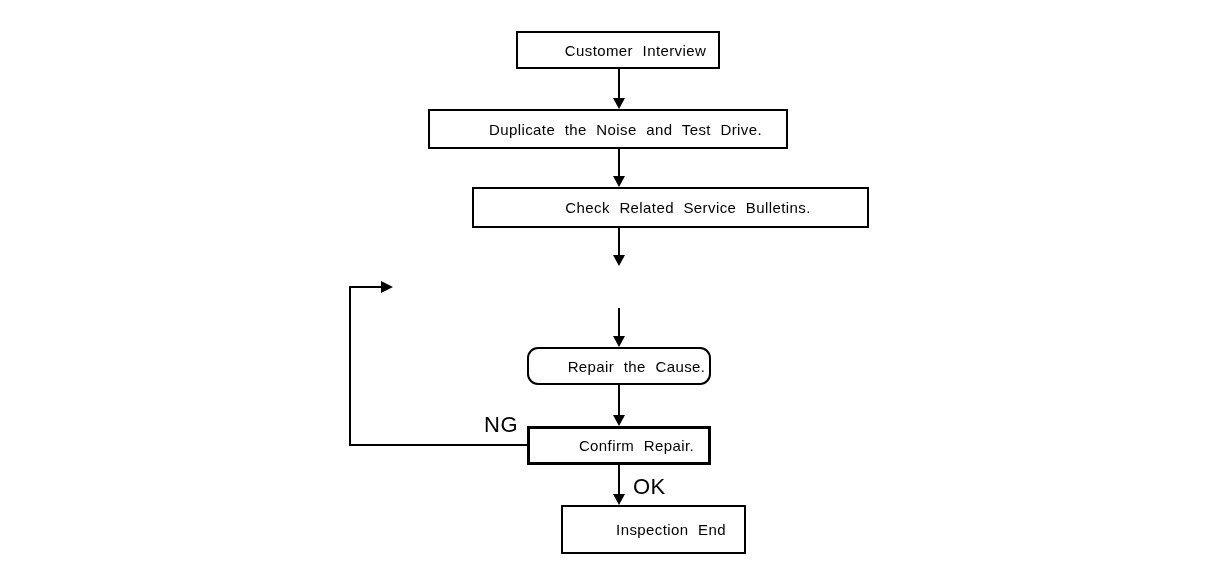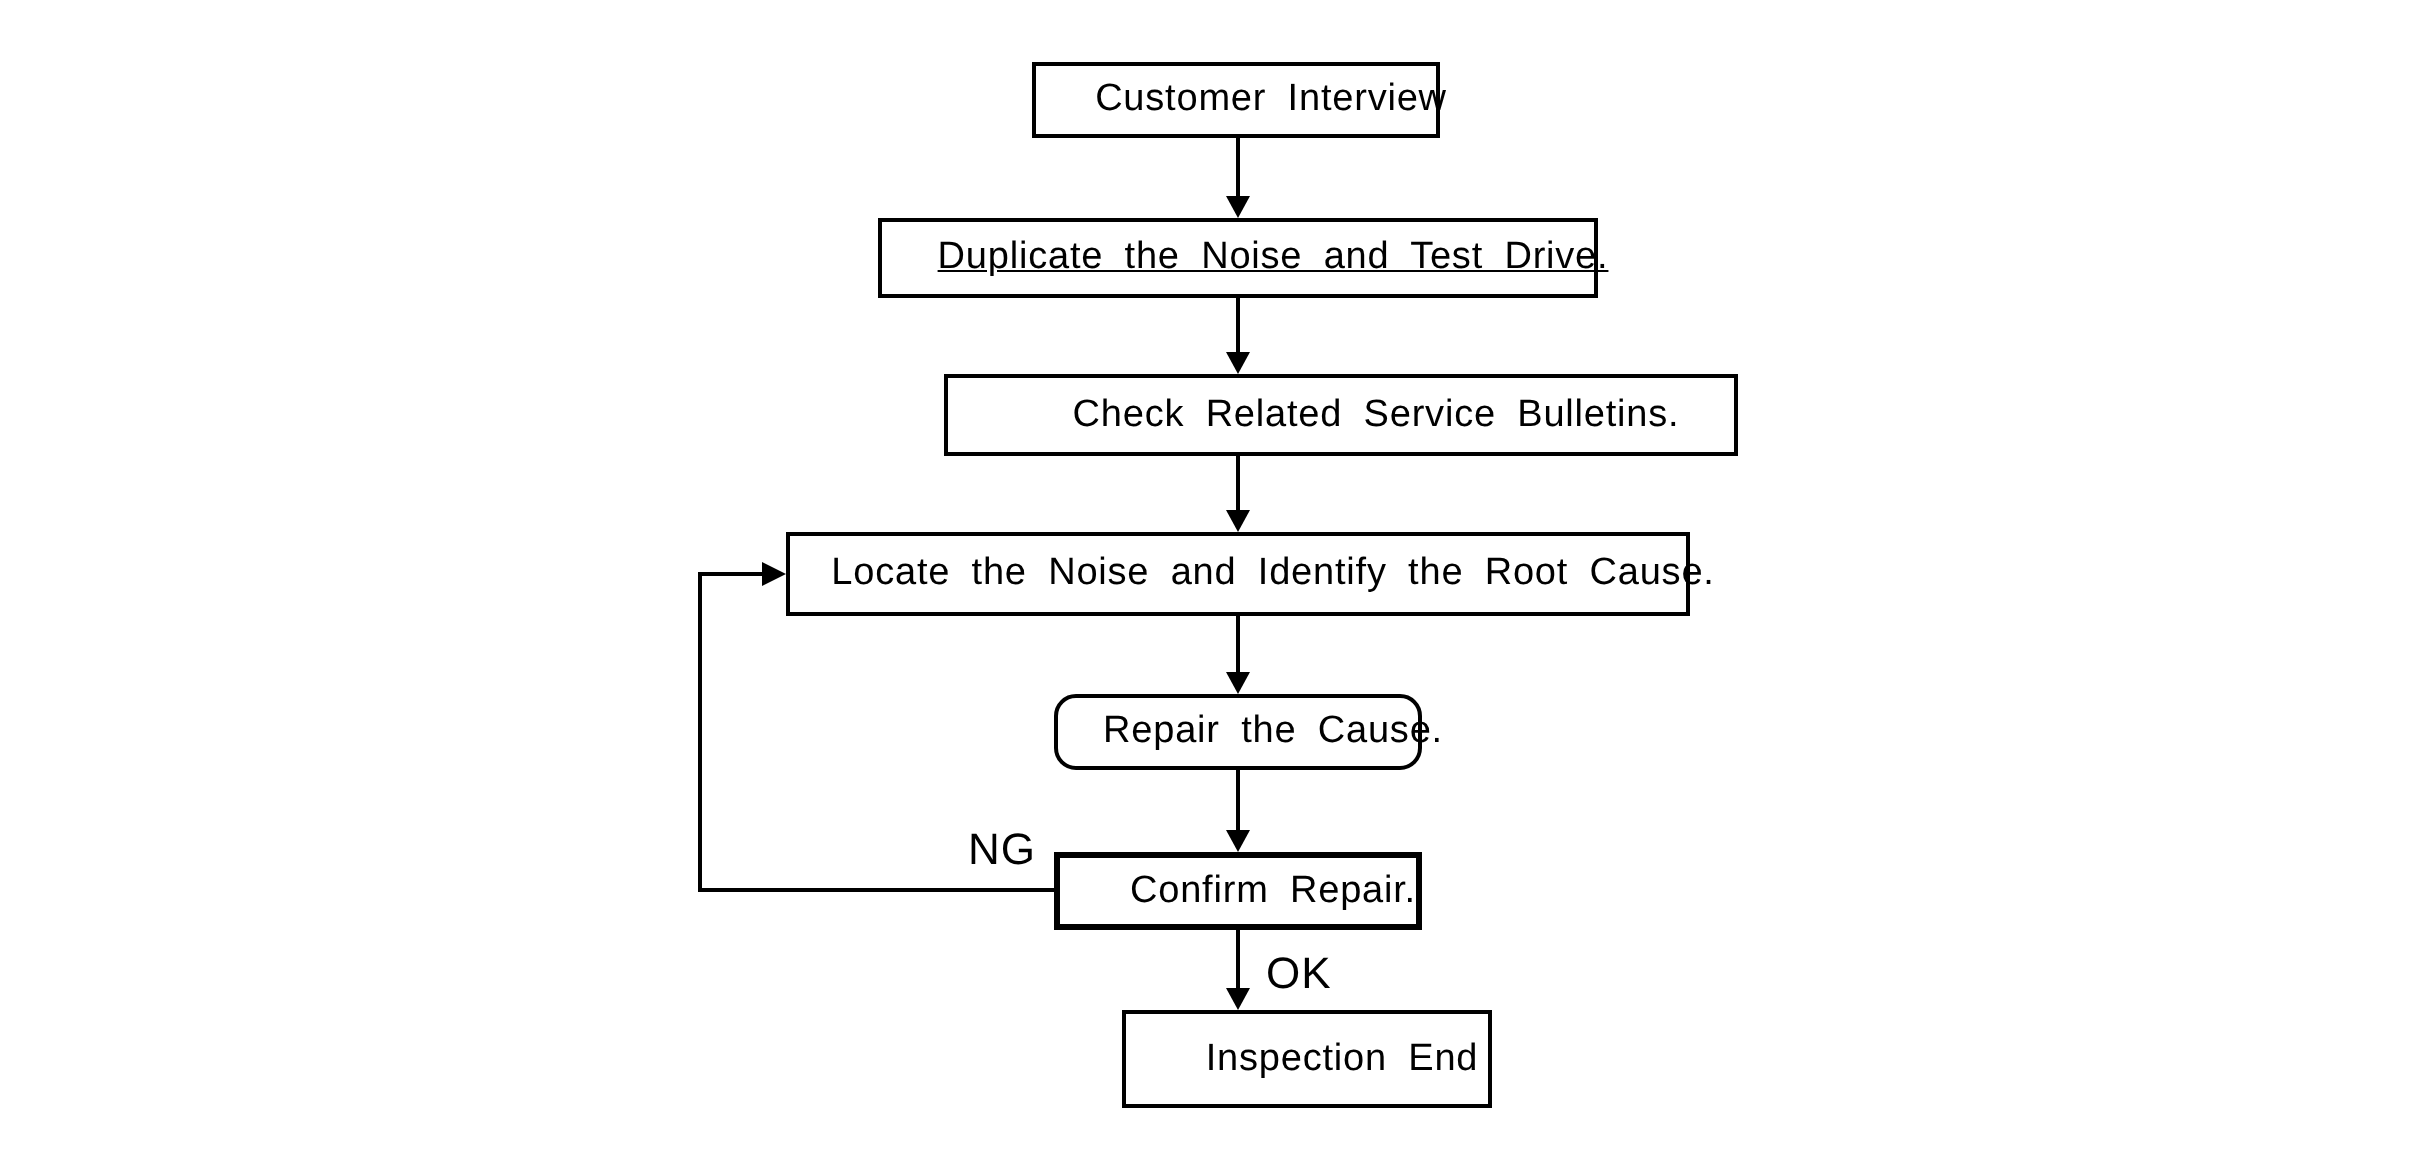--- a/index.html
+++ b/index.html
@@ -33,21 +33,21 @@
     stroke: none;
   }
   .node {
     position: absolute;
     box-sizing: border-box;
     display: flex;
     align-items: center;
     justify-content: center;
     border: 2px solid #000000;
     background: #ffffff;
-    font-size: 19px;
+    font-size: 15px;
     letter-spacing: 0.4px;
     word-spacing: 5px;
     white-space: nowrap;
     padding-left: 35px;
   }
   .node.thick {
     border-width: 3px;
     text-align: center;
   }
   .edge-label {
@@ -96,25 +96,24 @@
 
     <g>
       <polyline points="527,445 350,445 350,287 382,287"></polyline>
       <polygon points="393,287 381,281 381,293"></polygon>
     </g>
 
   </svg>
 
   <div class="node" style="left:516px; top:31px; width:204px; height:38px;">Customer Interview</div>
 
-  <div class="node" style="left:439px; top:109px; width:360px; height:40px;text-decoration:underline;">Duplicate the Noise and Test Drive.</div>
+  <div class="node" style="left:428px; top:109px; width:360px; height:40px;">Duplicate the Noise and Test Drive.</div>
 
   <div class="node" style="left:472px; top:187px; width:397px; height:41px;">Check Related Service Bulletins.</div>
 
-  <div class="node" style="left:393px; top:266px; width:452px; height:42px;">Locate the Noise and Identify the Root Cause.</div>
 
   <div class="node" style="left:527px; top:347px; width:184px; height:38px;border-radius:11px;">Repair the Cause.</div>
 
   <div class="node thick" style="left:527px; top:426px; width:184px; height:39px;">Confirm Repair.</div>
 
   <div class="node" style="left:527px; top:505px; width:185px; height:49px;margin-left:34px;">Inspection End</div>
 
   <div class="edge-label" style="left:484px; top:412px;">NG</div>
 
   <div class="edge-label" style="left:633px; top:474px;text-align:center;">OK</div>

